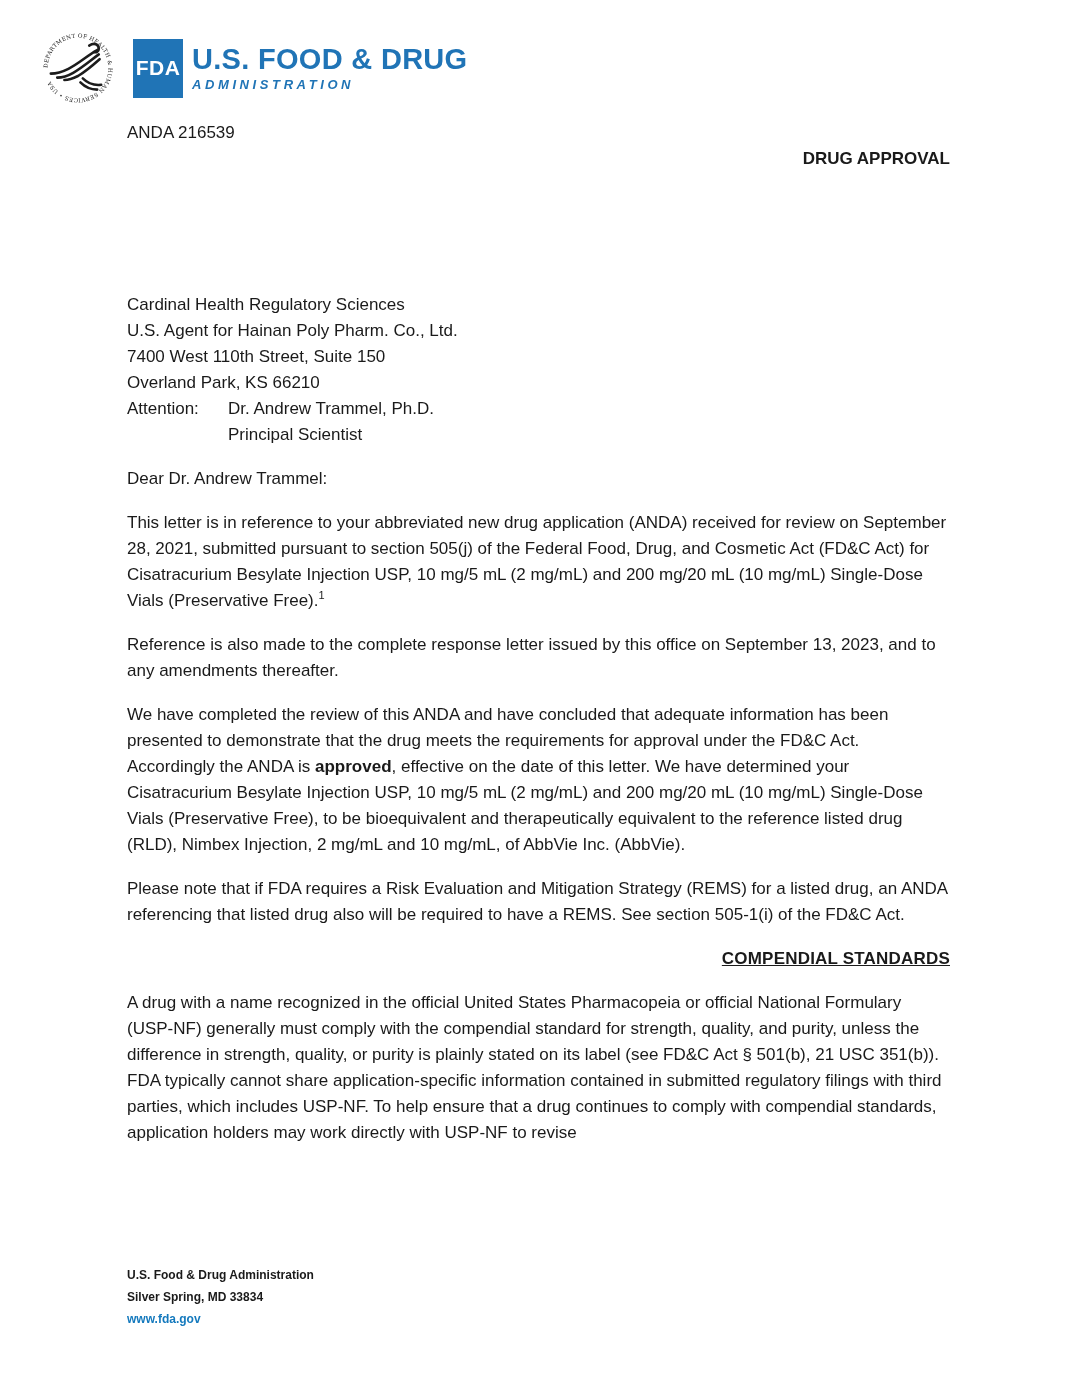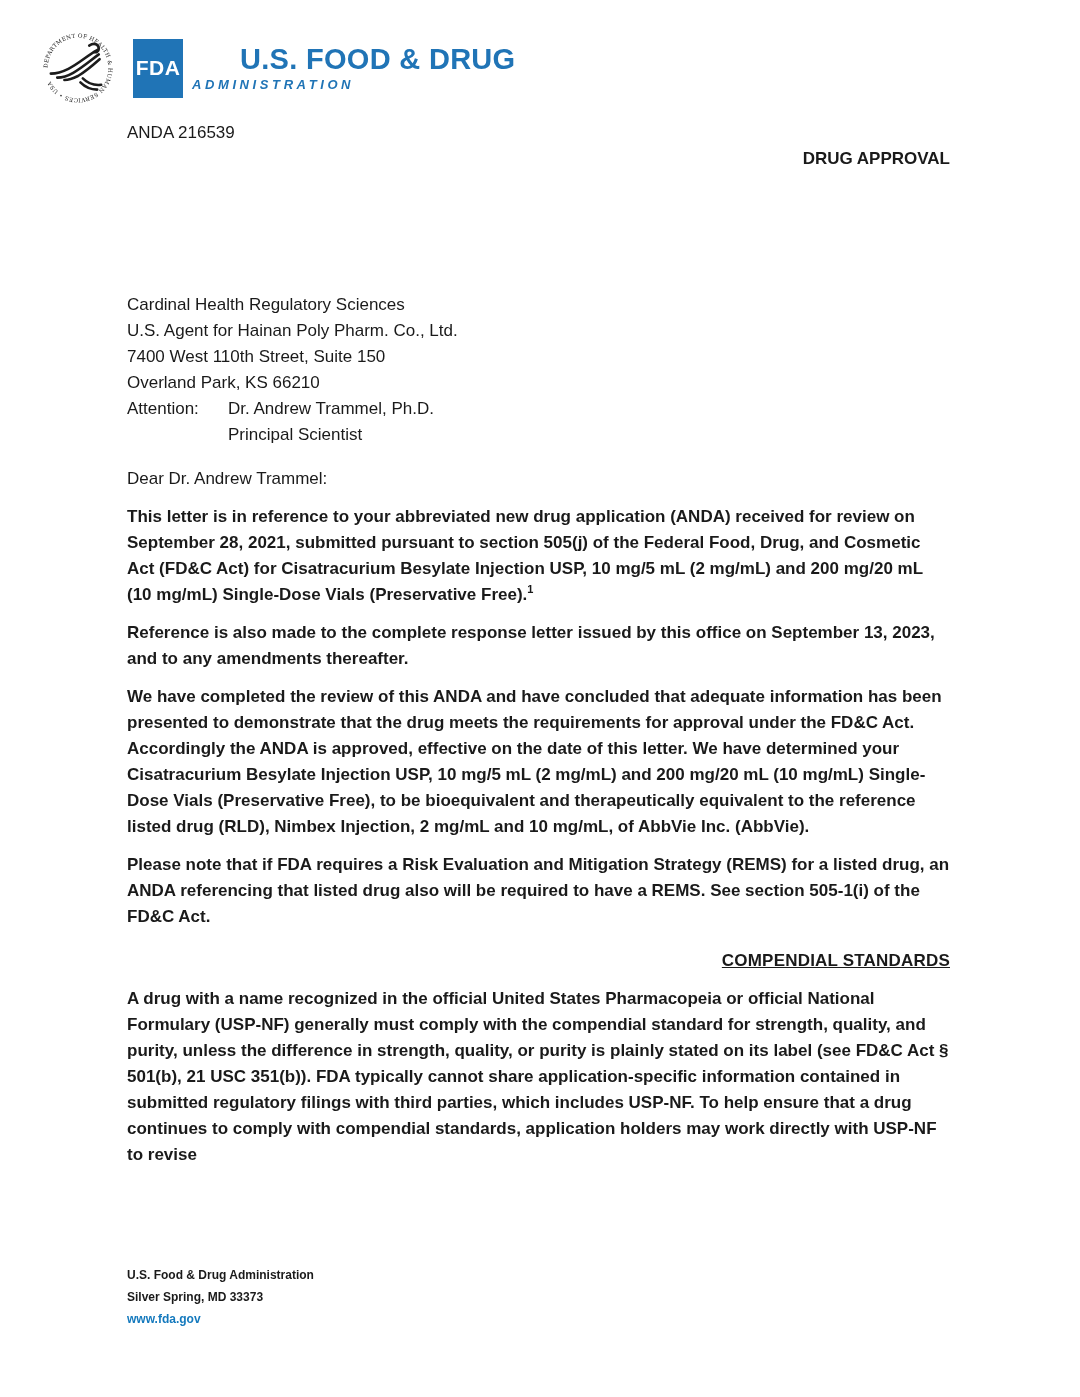--- a/index.html
+++ b/index.html
@@ -37,41 +37,40 @@
     font-size: 21px;
     letter-spacing: 0.5px;
   }
   .fda-wordmark { margin-left: 9px; }
   .wordmark-1 {
     color: var(--fda-blue, #2074b6);
     font-weight: 800;
     font-size: 29px;
     line-height: 30px;
     letter-spacing: 0.3px;
-    margin-left: 48px;
   }
   .wordmark-2 {
     color: var(--fda-blue, #2074b6);
     font-weight: bold;
     font-size: 13px;
     line-height: 15px;
     letter-spacing: 3.6px;
     margin-top: 3px;
     font-style: italic;
   }
   
   .ref-block { margin-top: 12px; }
   .anda-number { }
   .approval-label { text-align: right; font-weight: bold; }
   
   .recipient { margin-top: 120px; }
   .attn-label { display: inline-block; width: 101px; }
   .attn-title { padding-left: 101px; }
   
-  .para { margin-top: 12px; font-weight: bold; }
+  .para { margin-top: 18px; }
   .salutation { margin-top: 18px; }
   sup.fnote { font-size: 11px; line-height: 0; vertical-align: super; }
   .section-heading {
     margin-top: 18px;
     font-size: 17px;
     font-weight: bold;
     text-decoration: underline;
     letter-spacing: 0.2px;
     text-align: right;
   }
@@ -147,17 +146,17 @@
   <p class="para"><span>We have completed the review of this ANDA and have concluded that adequate information has been presented to demonstrate that the drug meets the requirements for approval under the FD&amp;C Act. Accordingly the ANDA is </span><strong>approved</strong><span>, effective on the date of this letter. We have determined your Cisatracurium Besylate Injection USP, 10 mg/5 mL (2 mg/mL) and 200 mg/20 mL (10 mg/mL) Single-Dose Vials (Preservative Free), to be bioequivalent and therapeutically equivalent to the reference listed drug (RLD), Nimbex Injection, 2 mg/mL and 10 mg/mL, of AbbVie Inc. (AbbVie).</span></p>
 
   <p class="para">Please note that if FDA requires a Risk Evaluation and Mitigation Strategy (REMS) for a listed drug, an ANDA referencing that listed drug also will be required to have a REMS. See section 505-1(i) of the FD&amp;C Act.</p>
 
   <h2 class="section-heading">COMPENDIAL STANDARDS</h2>
 
   <p class="para">A drug with a name recognized in the official United States Pharmacopeia or official National Formulary (USP-NF) generally must comply with the compendial standard for strength, quality, and purity, unless the difference in strength, quality, or purity is plainly stated on its label (see FD&amp;C Act § 501(b), 21 USC 351(b)). FDA typically cannot share application-specific information contained in submitted regulatory filings with third parties, which includes USP-NF. To help ensure that a drug continues to comply with compendial standards, application holders may work directly with USP-NF to revise</p>
 
   <footer class="page-footer">
     <div>U.S. Food &amp; Drug Administration</div>
-    <div>Silver Spring, MD 33373</div>
+    <div>Silver Spring, MD 33834</div>
     <div><a href="#" class="footer-link">www.fda.gov</a></div>
   </footer>
 
 </div>
 
 </body></html>

